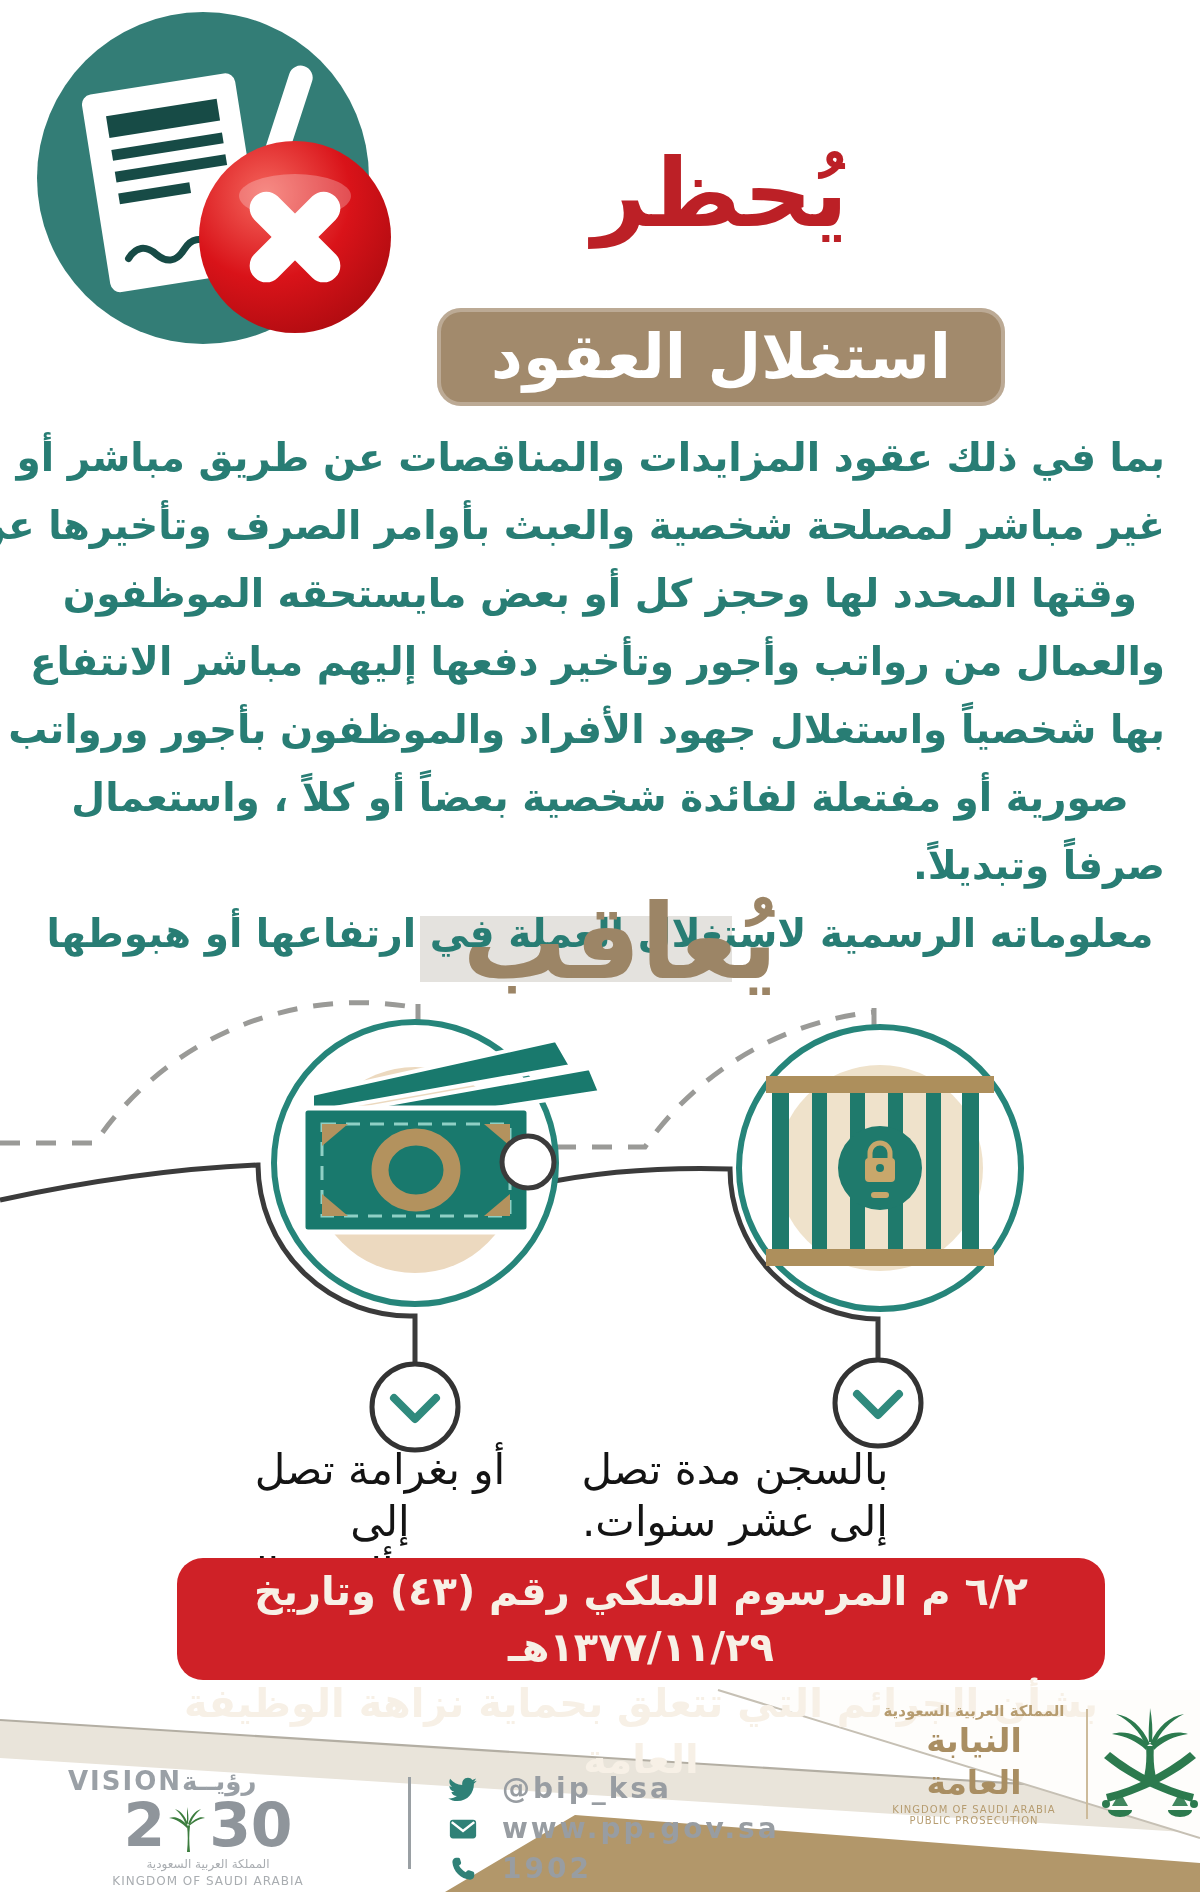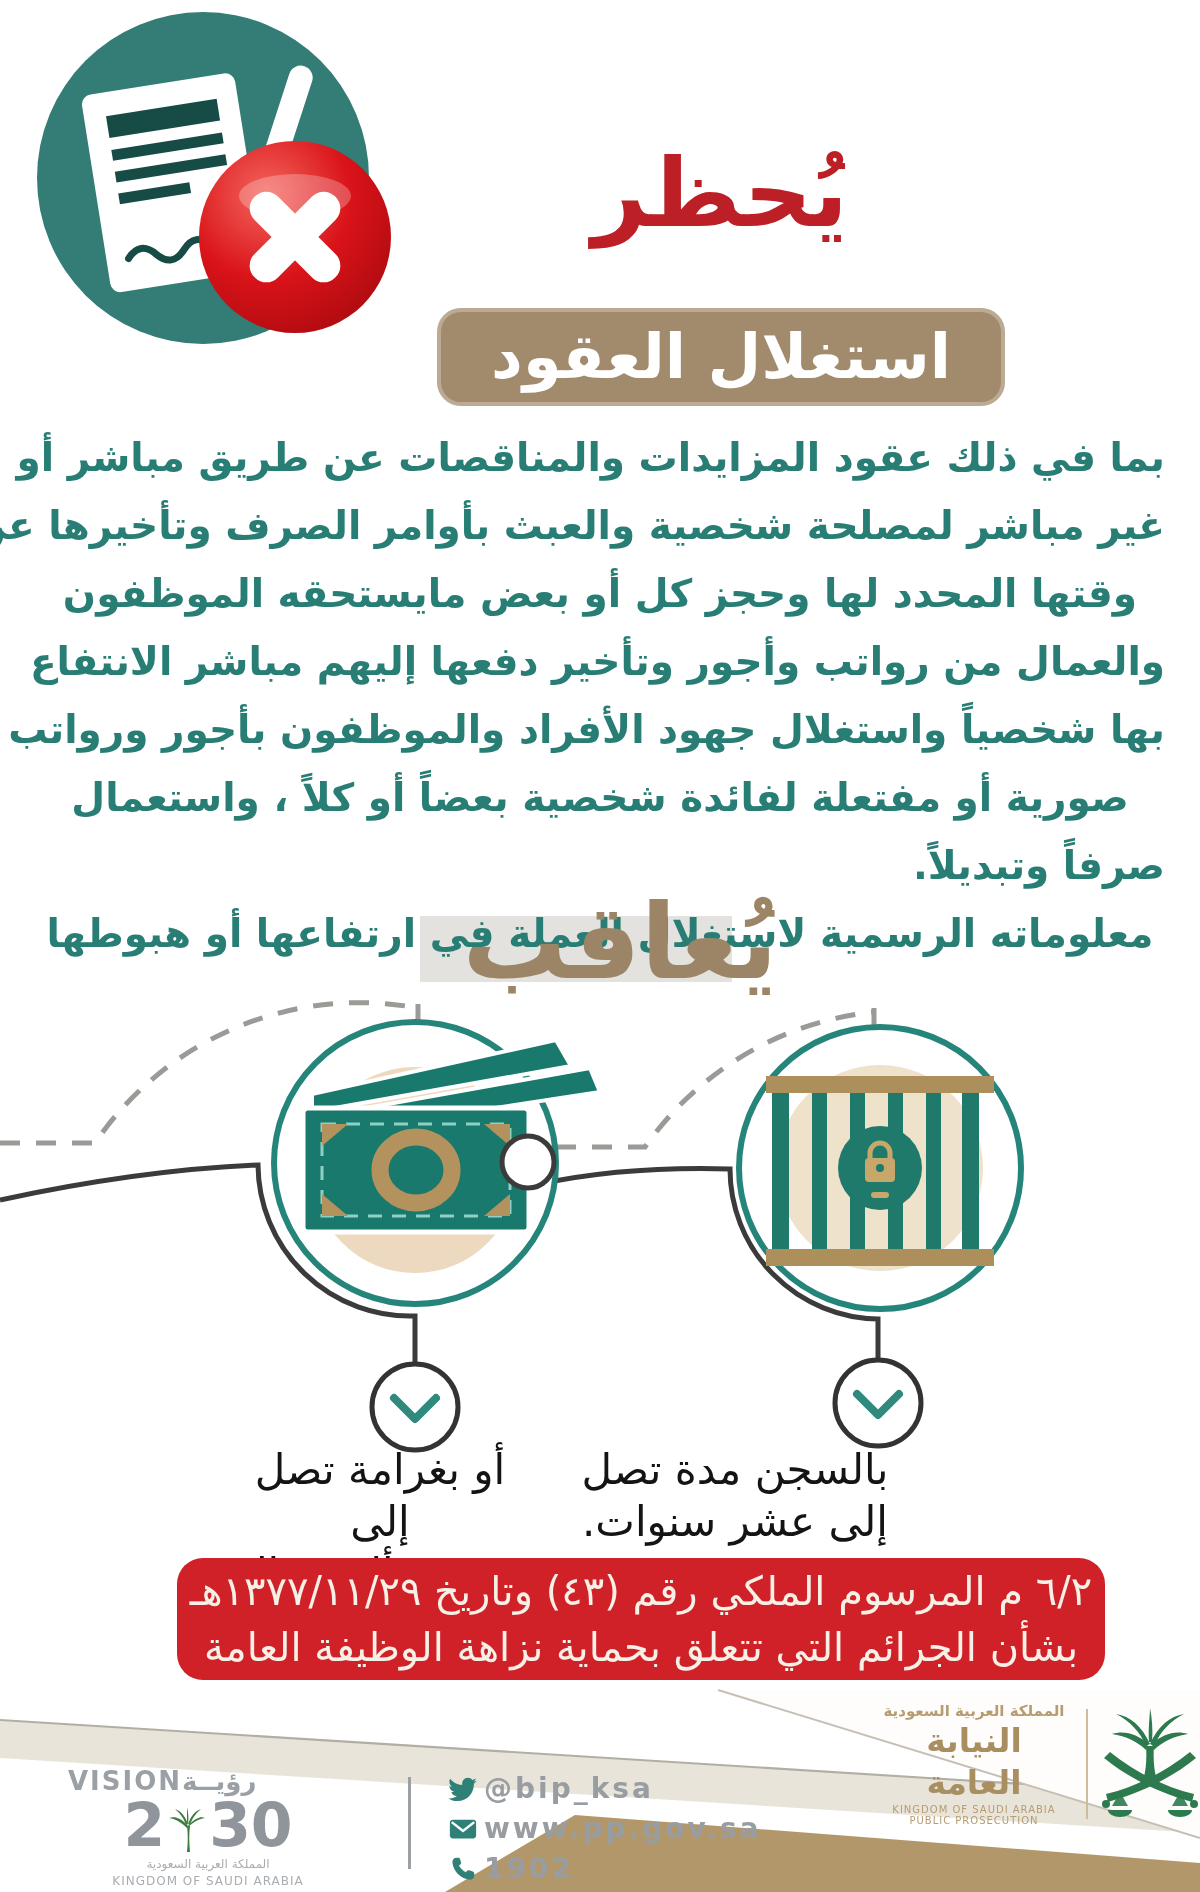--- a/index.html
+++ b/index.html
@@ -21,35 +21,35 @@
   .hl-rect{left:420px;top:916px;width:312px;height:66px;background:#e4e2de;z-index:1}
   .punish-title{left:340px;top:866px;width:560px;height:152px;line-height:152px;font-size:104px;
          font-weight:bold;color:#9c8566;text-align:center;direction:rtl}
 
   .ptext{top:1444px;width:320px;direction:rtl;text-align:center;color:#141414;font-weight:normal;
          font-size:42px;line-height:52px}
   .prison{left:575px}
   .fine{left:220px}
 
   .decree{left:177px;top:1558px;width:928px;height:122px;background:#cf2127;border-radius:26px;
-         direction:rtl;text-align:center;color:#f7f0e6;font-weight:normal;padding-top:5px;box-sizing:border-box}
+         direction:rtl;text-align:center;color:#f7f0e6;font-weight:bold;padding-top:5px;box-sizing:border-box}
   .dline{font-size:40px;line-height:56px}
 
   .date{left:30px;top:1680px;width:310px;font-size:29px;font-weight:bold;color:#3a3a3a;
         direction:rtl;text-align:right}
 
   .vision{left:58px;top:1766px;width:300px;color:#9aa0a6}
   .v-row1{display:flex;align-items:center;font-size:26px;
           letter-spacing:2px;padding:0 10px;font-weight:bold}
   .v-row2{display:flex;align-items:flex-end;justify-content:center;gap:2px;font-size:60px;
           font-weight:bold;color:#8f959b;line-height:58px}
   .v-cap{font-size:12px;text-align:center;color:#a9adb1;margin-top:3px;letter-spacing:1px}
   .f-divider{left:408px;top:1777px;width:3px;height:92px;background:#9aa0a4;z-index:2;position:absolute}
   .contacts{left:448px;top:1772px;display:flex;flex-direction:column;gap:7px}
-  .c-row{display:flex;align-items:center;gap:6px;font-size:28px;font-weight:bold;color:#989da2;letter-spacing:3px}
+  .c-row{display:flex;align-items:center;gap:24px;font-size:28px;font-weight:bold;color:#989da2;letter-spacing:3px}
   .c-ic{width:30px;height:30px;flex:0 0 auto}
 
   .prosecution{left:860px;top:1700px;width:340px;display:flex;align-items:center;justify-content:flex-end;gap:12px}
   .p-text{width:200px;text-align:center;direction:rtl}
   .p-kingdom{font-size:15px;color:#b69c70;font-weight:bold}
   .p-name{font-size:33px;color:#a98e62;font-weight:bold;line-height:42px}
   .p-cap{font-size:10px;color:#b69c70;letter-spacing:1px;direction:ltr}
   .p-div{width:2px;height:110px;background:#cdbb9b}
   .p-emblem{width:100px;height:128px}
 </style>

